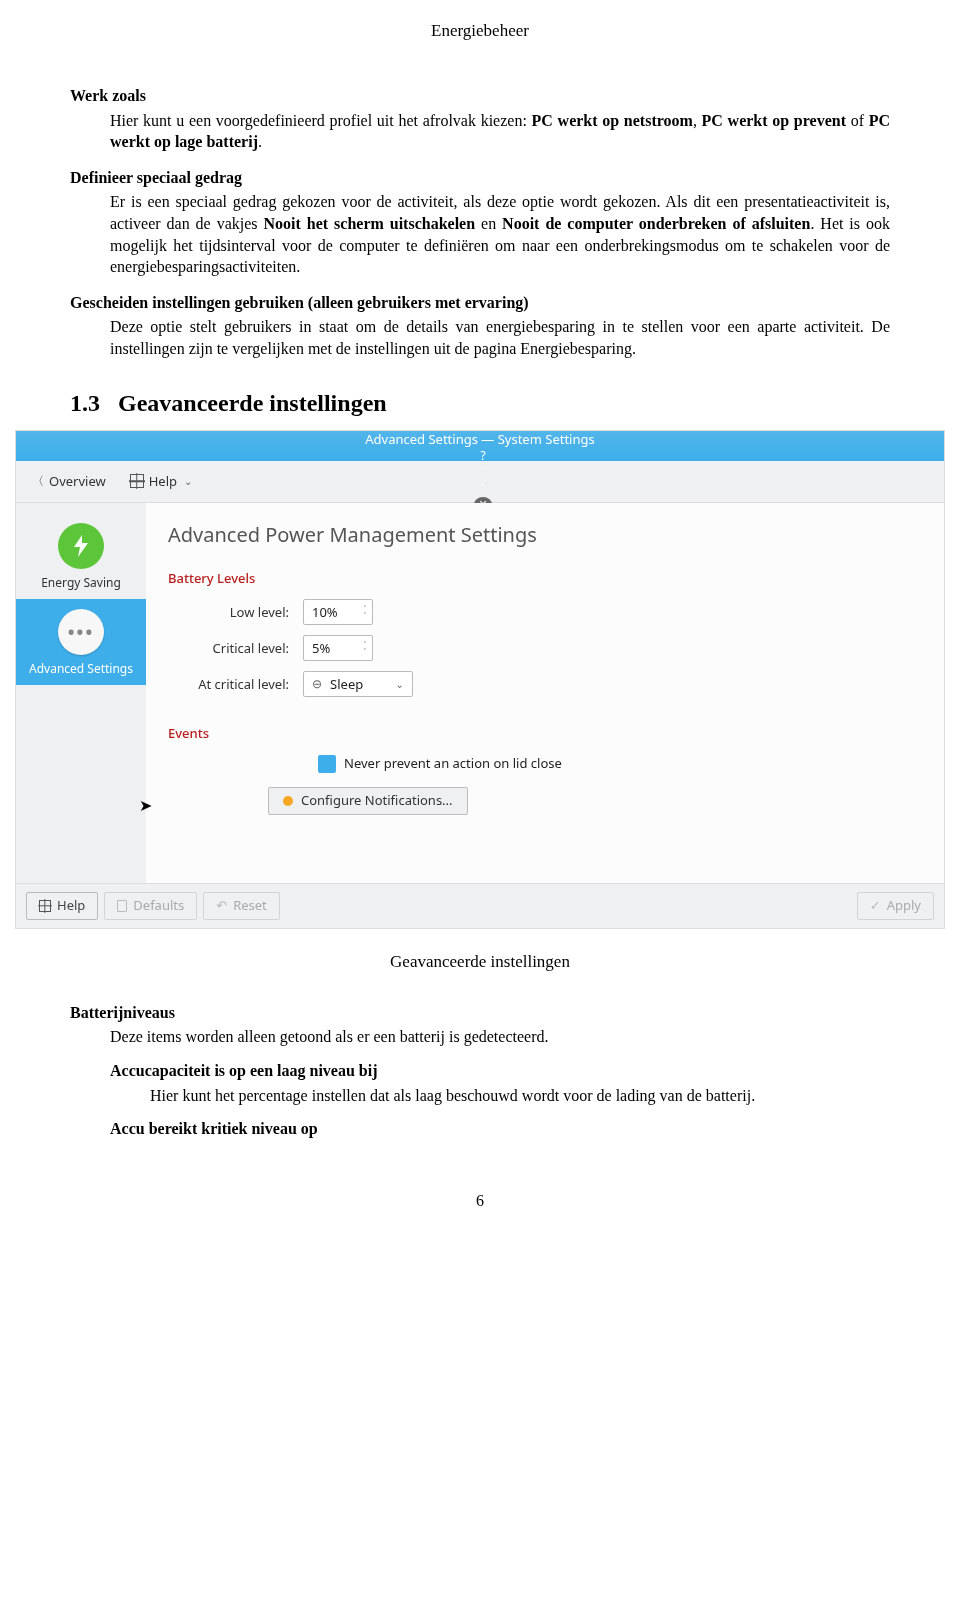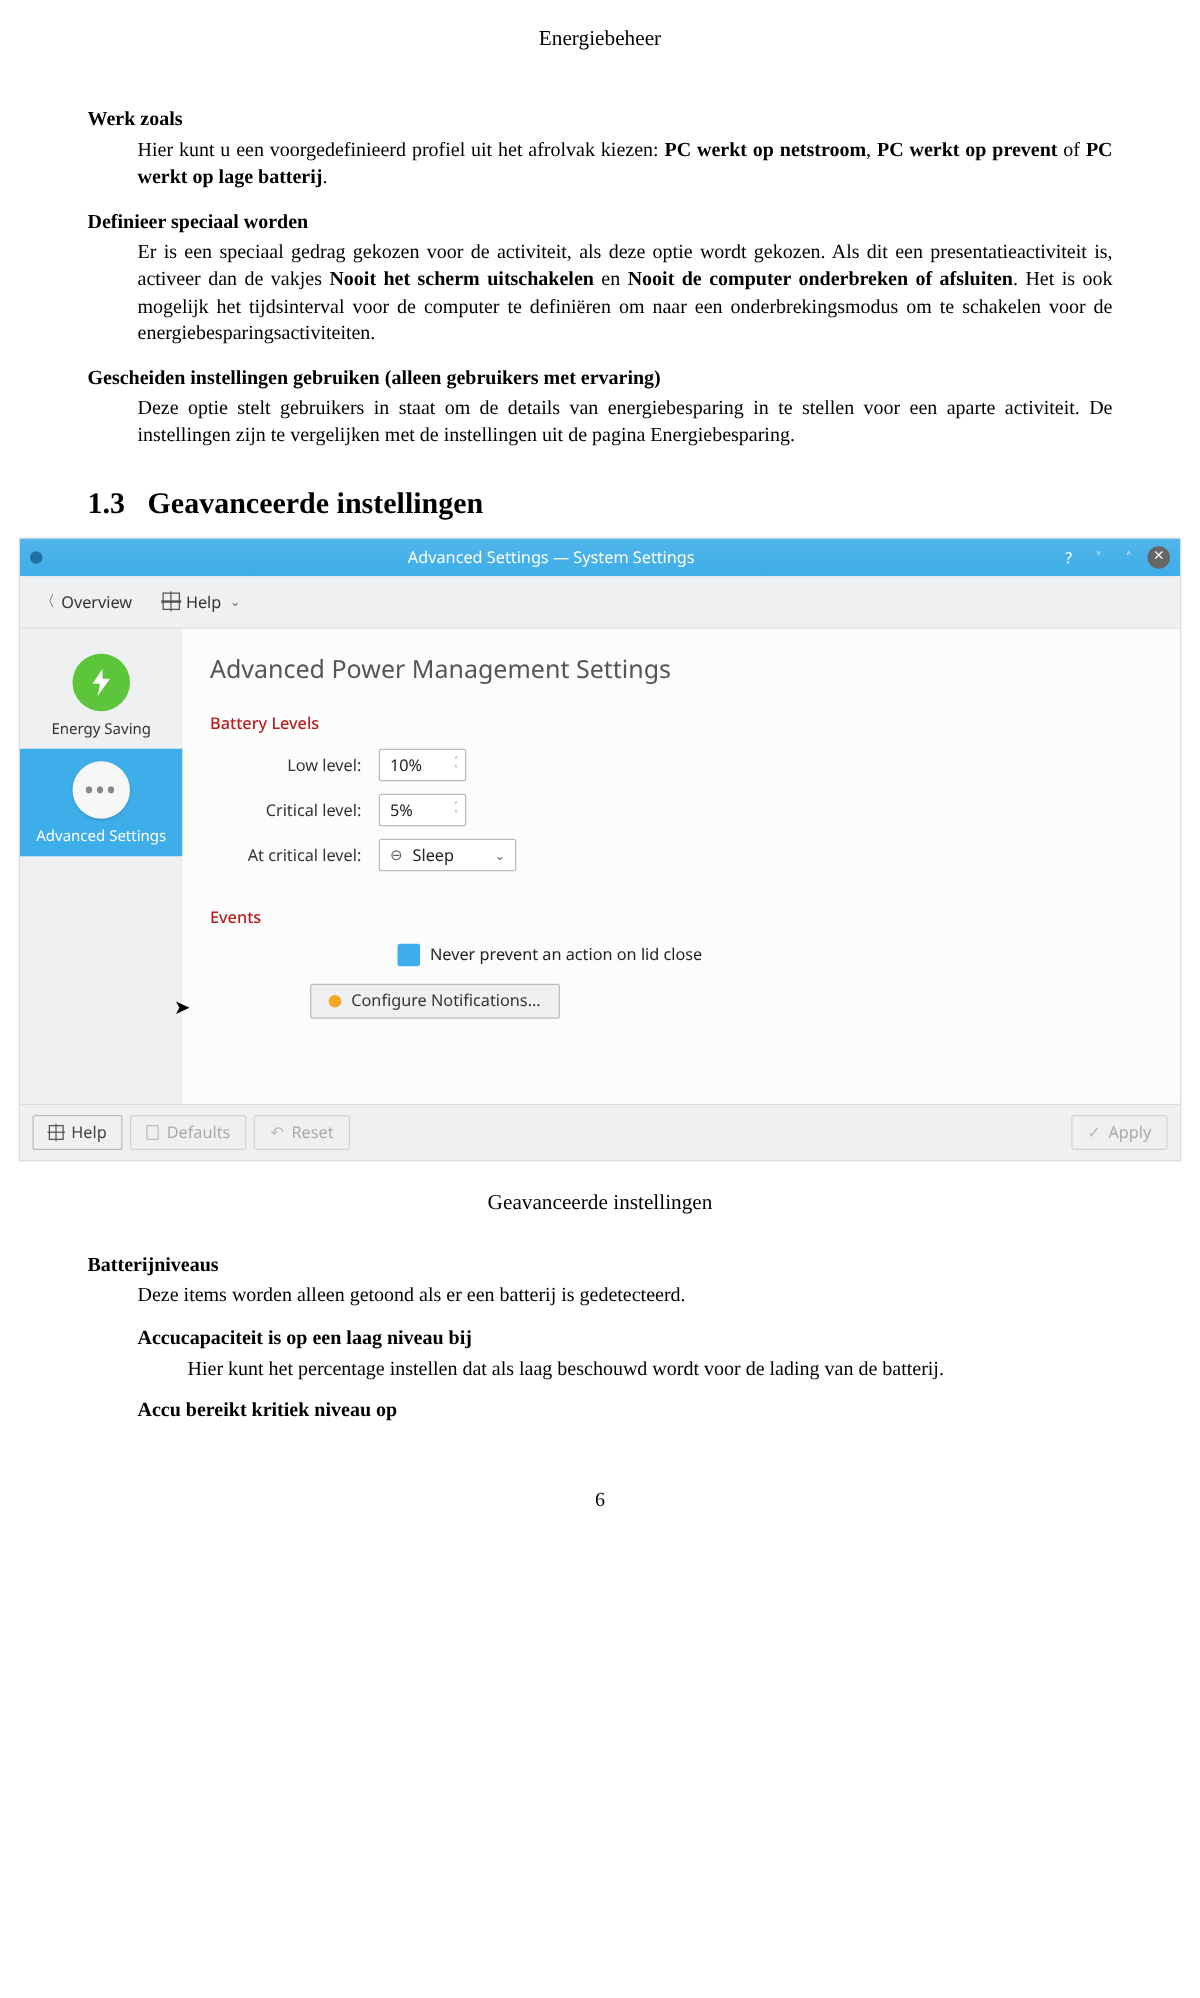--- a/index.html
+++ b/index.html
@@ -31,20 +31,21 @@
     border: 1px solid #ddd;
   }
   .ss-titlebar {
     background: #3daee9;
     background: linear-gradient(#52b5ea, #3daee9);
     height: 30px;
     display: flex;
     align-items: center;
     padding: 0 8px;
     color: #fff;
+    flex-direction: column;
   }
   .ss-titlebar .blue-dot { width:10px;height:10px;border-radius:50%;background:#1d72a3;margin-right:8px; }
   .ss-titlebar .title-text { flex: 1; text-align: center; font-size: 13px; }
   .ss-titlebar .win-ico { width:18px;height:18px;display:inline-flex;align-items:center;justify-content:center;color:#fff;margin-left:6px;font-size:12px; }
   .ss-titlebar .win-close { width:18px;height:18px;border-radius:50%;background:#666;color:#eff0f1;display:inline-flex;align-items:center;justify-content:center;font-size:11px;margin-left:6px; }
 
   .ss-toolbar {
     height: 42px; background:#eff0f1; display:flex; align-items:center; padding:0 6px; gap:4px;
     border-bottom:1px solid #ddd;
   }
@@ -89,21 +90,21 @@
   .ss-combo .c-dd { margin-left:auto;font-size:10px;color:#666; }
 
   .ss-events { margin-top:28px; }
   .ss-check-row { display:flex;align-items:center;gap:8px;margin-left:150px;margin-bottom:14px; }
   .ss-checkbox {
     width:18px;height:18px;border:1px solid #3daee9;border-radius:2px;background:#3daee9;
     display:inline-flex;align-items:center;justify-content:center;color:#fff;font-size:12px;
   }
   .ss-btn {
     display:inline-flex;align-items:center;gap:8px;border:1px solid #bbb;background:#eff0f1;
-    border-radius:2px;height:28px;padding:0 14px;margin-left:80px;color:#333;
+    border-radius:2px;height:28px;padding:0 14px;margin-left:100px;color:#333;
   }
   .ss-btn .orange-dot { width:10px;height:10px;border-radius:50%;background:#f5a623; }
 
   .ss-footer {
     border-top:1px solid #ddd;padding:8px 10px;display:flex;align-items:center;gap:6px;background:#eff0f1;
   }
   .ss-footer .fbtn {
     display:inline-flex;align-items:center;gap:6px;border:1px solid #bbb;background:#eff0f1;
     border-radius:2px;height:28px;padding:0 12px;color:#444;
   }
@@ -129,21 +130,21 @@
 </head>
 <body>
 
 <div class="doc-header">Energiebeheer</div>
 
 <div class="section-bold">Werk zoals</div>
 <div class="section-body">
   <span>Hier kunt u een voorgedefinieerd profiel uit het afrolvak kiezen: </span><span class="inline-bold">PC werkt op netstroom</span><span>, </span><span class="inline-bold">PC werkt op prevent</span><span> of </span><span class="inline-bold">PC werkt op lage batterij</span><span>.</span>
 </div>
 
-<div class="section-bold">Definieer speciaal worden</div>
+<div class="section-bold">Definieer speciaal gedrag</div>
 <div class="section-body">
   <span>Er is een speciaal gedrag gekozen voor de activiteit, als deze optie wordt gekozen. Als dit een presentatieactiviteit is, activeer dan de vakjes </span><span class="inline-bold">Nooit het scherm uitschakelen</span><span> en </span><span class="inline-bold">Nooit de computer onderbreken of afsluiten</span><span>. Het is ook mogelijk het tijdsinterval voor de computer te definiëren om naar een onderbrekingsmodus om te schakelen voor de energiebesparingsactiviteiten.</span>
 </div>
 
 <div class="section-bold">Gescheiden instellingen gebruiken (alleen gebruikers met ervaring)</div>
 <div class="section-body">
   <span>Deze optie stelt gebruikers in staat om de details van energiebesparing in te stellen voor een aparte activiteit. De instellingen zijn te vergelijken met de instellingen uit de </span><a href="#">pagina Energiebesparing</a><span>.</span>
 </div>
 
 <h2 class="numbered">

